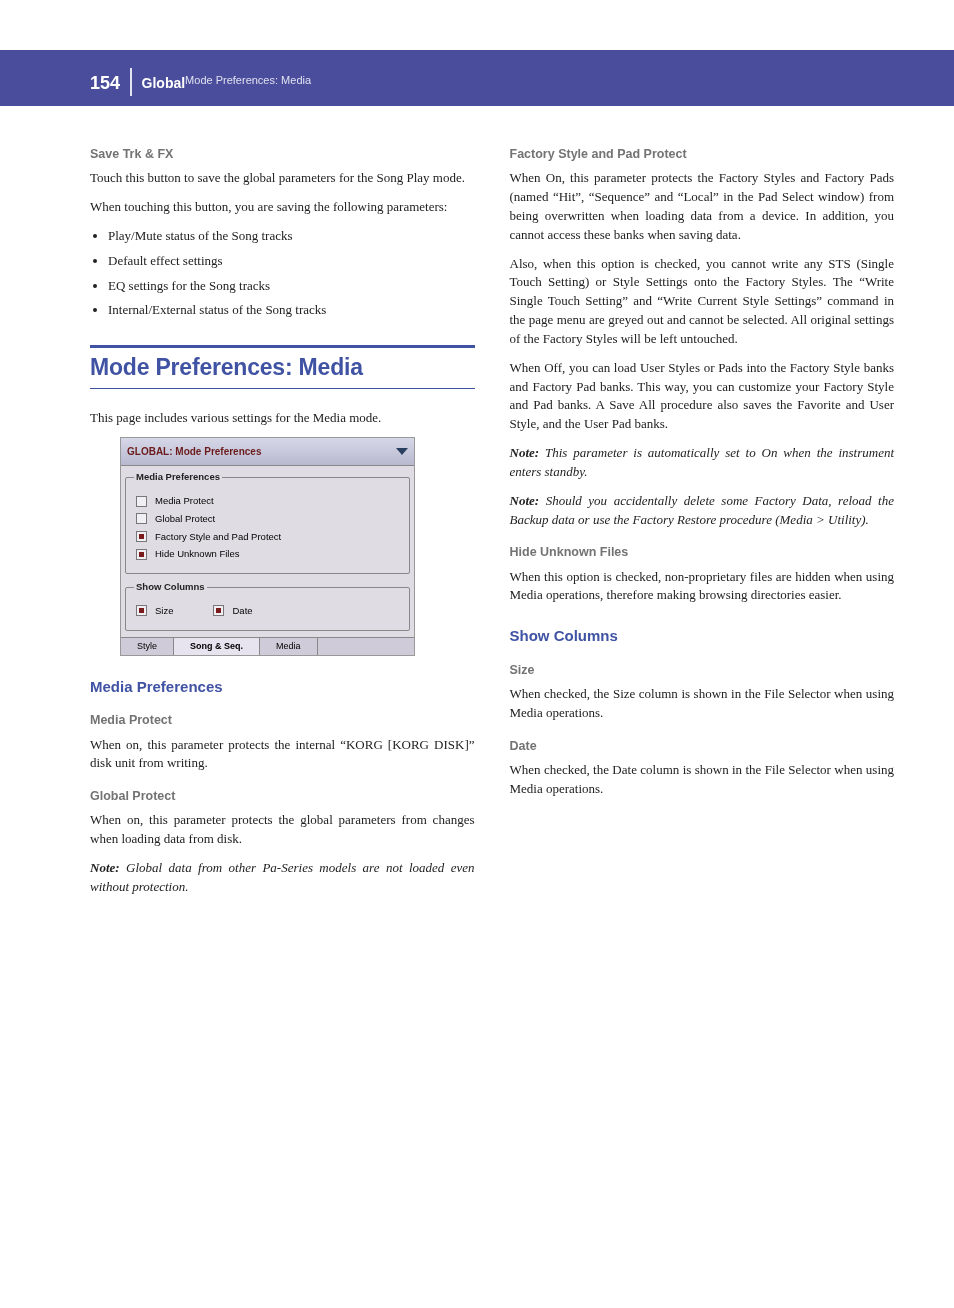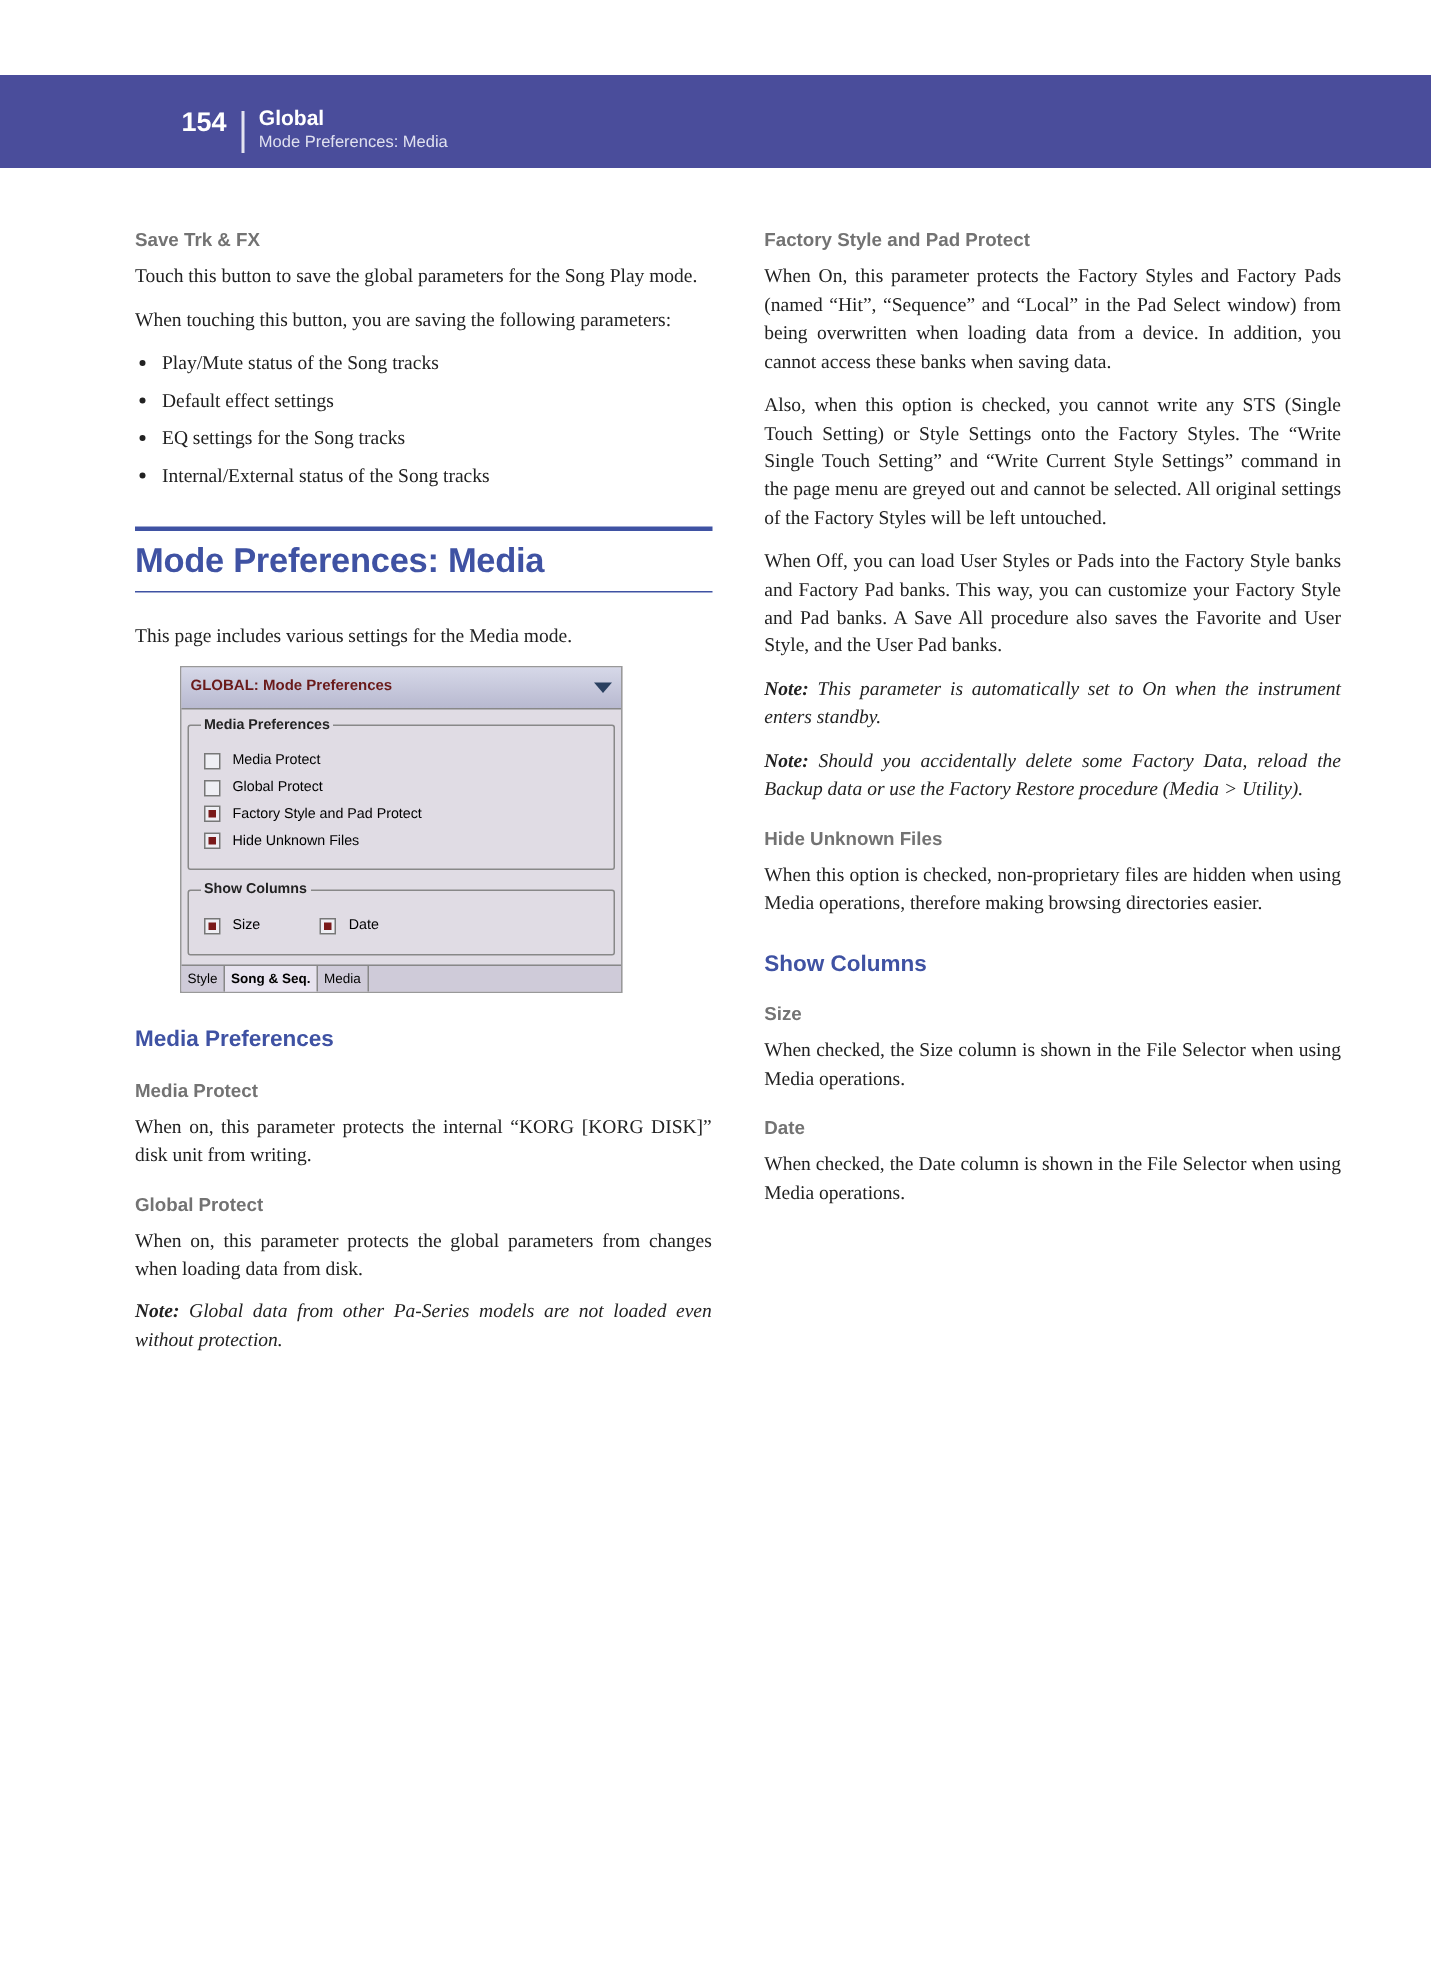--- a/index.html
+++ b/index.html
@@ -13,39 +13,38 @@
   }
   .header-band {
     background: #4a4d9b;
     color: #fff;
     padding: 18px 0 8px 0;
     margin: 50px 0 0 0;
   }
   .header-inner {
     padding-left: 90px;
     display: flex;
-    align-items: flex-start;
+    align-items: center;
     gap: 10px;
-    margin-left: 31px;
   }
   .page-num {
     font-family: 'Segoe UI', Arial, sans-serif;
     font-weight: 700;
     font-size: 18px;
   }
   .vline {
     width: 1.5px;
     height: 28px;
     background: rgba(255,255,255,0.85);
     align-self: flex-end;
     margin-bottom: 2px;
   }
   .header-title {
     display: flex;
-    flex-direction: column;
+    flex-direction: row;
   }
   .header-title .t1 {
     font-family: 'Segoe UI', Arial, sans-serif;
     font-weight: 700;
     font-size: 14px;
   }
   .header-title .t2 {
     font-family: 'Segoe UI', Arial, sans-serif;
     font-weight: 400;
     font-size: 11px;
@@ -170,21 +169,21 @@
     display:flex;
     gap:40px;
   }
   .ui-tabs {
     display:flex;
     border-top:1px solid #888;
     background:#cfcbd9;
     height:18px;
   }
   .ui-tab {
-    padding:2px 4px;
+    padding:2px 16px;
     font-size:9px;
     border-right:1px solid #888;
     display:flex;
     align-items:center;
     text-align:center;
     line-height:1;
   }
   .ui-tab.active {
     background:#e7e3ef;
     font-weight:700;

